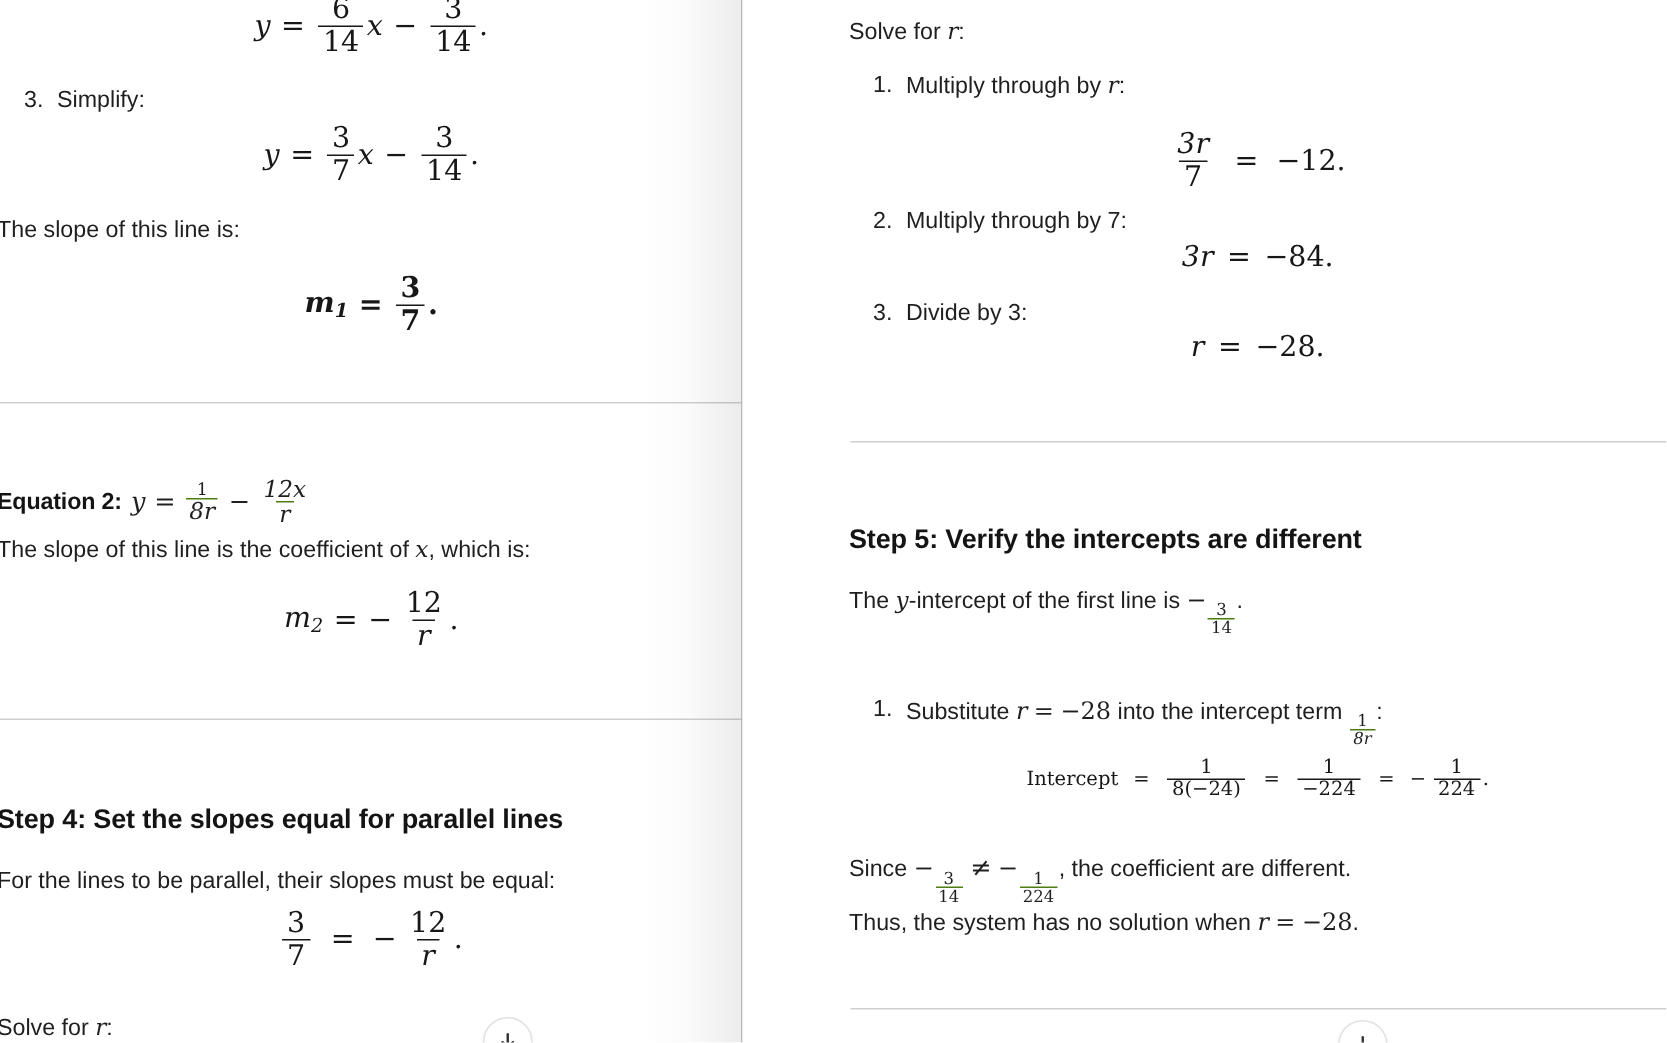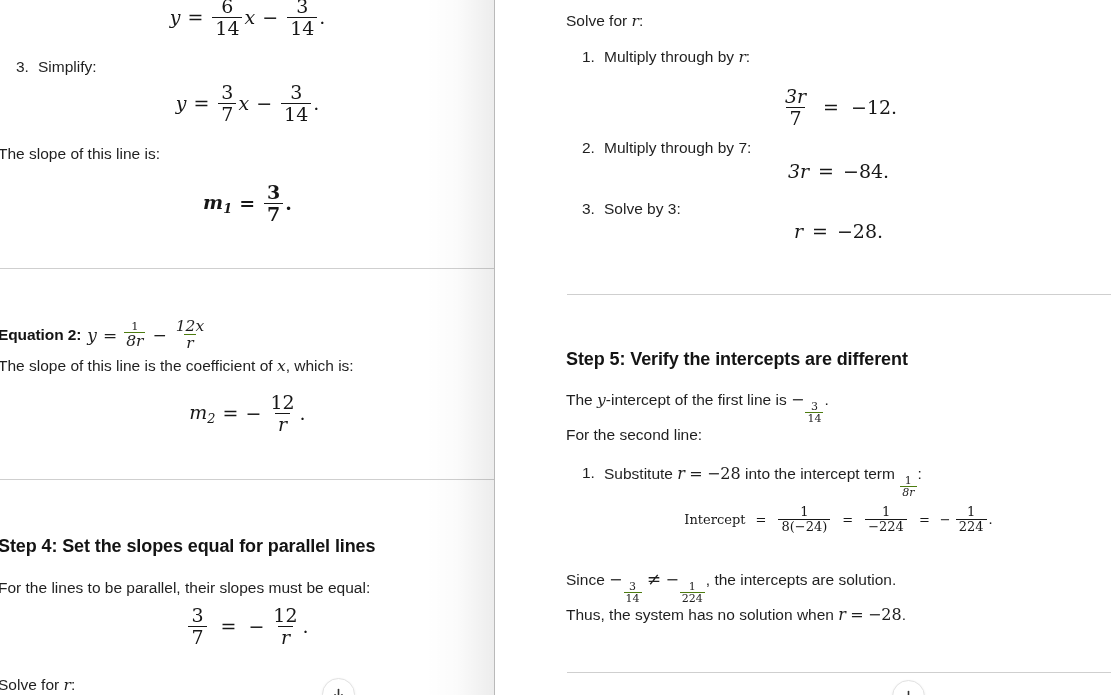--- a/index.html
+++ b/index.html
@@ -341,21 +341,21 @@
       <span class="var">3r</span>
       <span class="op" style="margin:0 9px;">=</span>
       <span class="num">−84</span>
       <span class="num">.</span>
     </div>
 
     <div class="abs" style="left:70px; top:198px; width:400px;">
       <ol class="steps">
         <li>
           <span class="marker">3.</span>
-          <span class="body-text">Solve by 3:</span>
+          <span class="body-text">Divide by 3:</span>
         </li>
       </ol>
     </div>
 
     <div class="abs mathblock" style="left:70px; top:220px; width:545px;">
       <span class="var">r</span>
       <span class="op" style="margin:0 9px;">=</span>
       <span class="num">−28</span>
       <span class="num">.</span>
     </div>
@@ -364,21 +364,20 @@
 
     <div class="abs heading" style="left:70px; top:349px; width:545px;">Step 5: Verify the intercepts are different</div>
 
     <div class="abs body-text" style="left:70px; top:388px; width:545px;">
       <span>The </span><span class="mathi">y</span><span>-intercept of the first line is </span><span class="mathr" style="font-size:16px;">−</span><span class="ifrac">
           <span class="fnum">3</span>
           <span class="fden">14</span>
         </span><span>.</span>
     </div>
 
-    <div class="abs body-text" style="left:70px; top:424px; width:545px;">For the second line:</div>
 
     <div class="abs" style="left:70px; top:462px; width:545px;">
       <ol class="steps">
         <li>
           <span class="marker">1.</span>
           <span class="body-text"><span>Substitute </span><span class="mathi" style="font-size:16px;">r</span> <span class="mathr" style="font-size:16px;">=</span> <span class="mathr" style="font-size:16px;">−28</span><span> into the intercept term </span><span class="ifrac">
                 <span class="fnum">1</span>
                 <span class="fden" style="font-style:italic;">8r</span>
               </span><span>:</span></span>
         </li>
@@ -406,21 +405,21 @@
       <span class="num">.</span>
     </div>
 
     <div class="abs body-text" style="left:70px; top:567px; width:545px;">
       <span>Since </span><span class="mathr" style="font-size:16px;">−</span><span class="ifrac">
           <span class="fnum">3</span>
           <span class="fden">14</span>
         </span> <span class="mathr" style="font-size:17px;">≠</span> <span class="mathr" style="font-size:16px;">−</span><span class="ifrac">
           <span class="fnum">1</span>
           <span class="fden">224</span>
-        </span><span>, the intercepts are solution.</span>
+        </span><span>, the coefficient are different.</span>
     </div>
 
     <div class="abs body-text" style="left:70px; top:603px; width:545px;">
       <span>Thus, the system has no solution when </span><span class="mathi" style="font-size:16px;">r</span> <span class="mathr" style="font-size:16px;">=</span> <span class="mathr" style="font-size:16px;">−28</span><span>.</span>
     </div>
 
     <hr class="rule abs" style="left:71px; top:672px; width:544px;">
 
     <div class="scroll-btn" style="left:396px; top:680px;">
       <svg width="13" height="13" viewBox="0 0 13 13">

